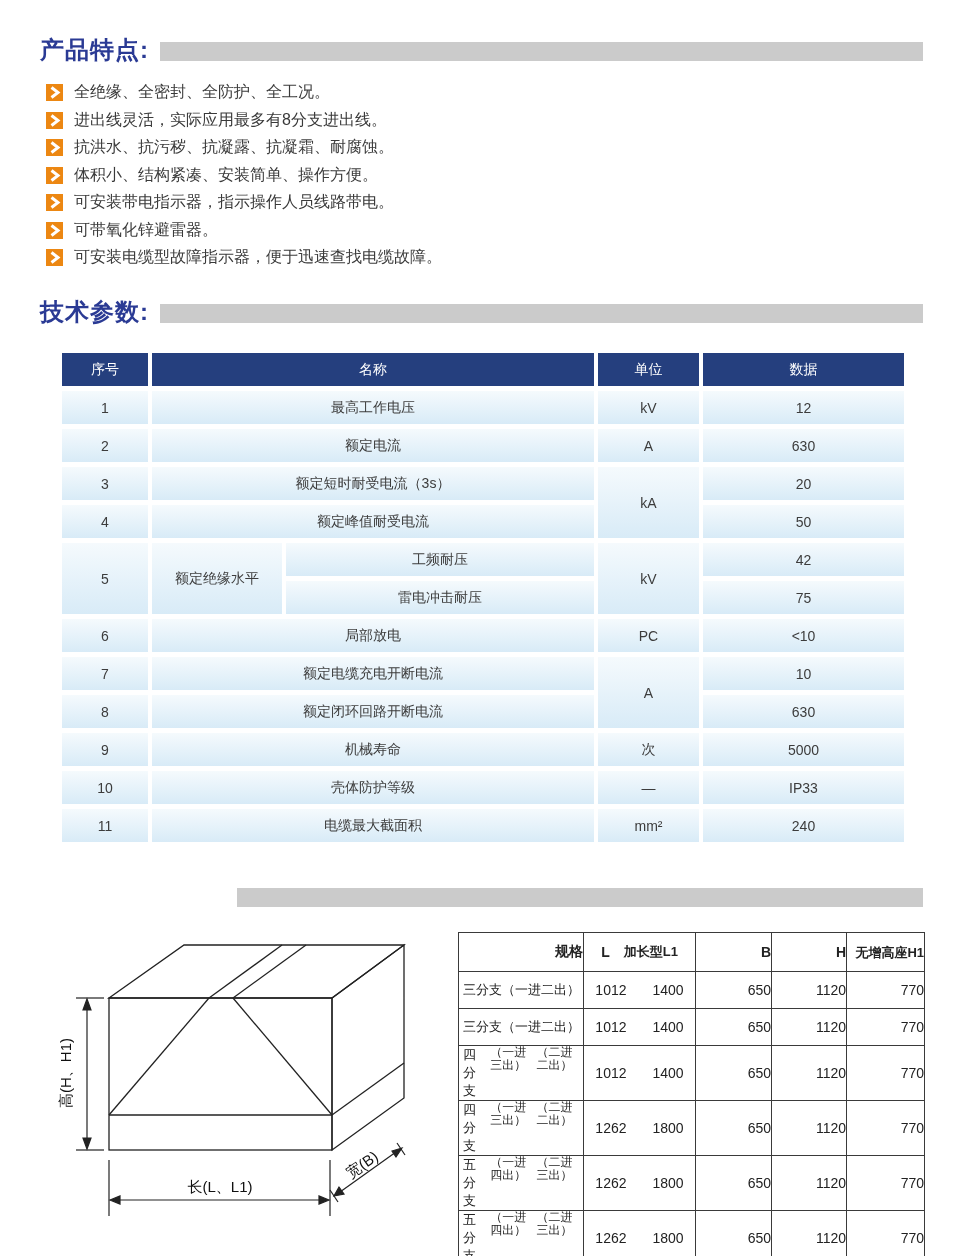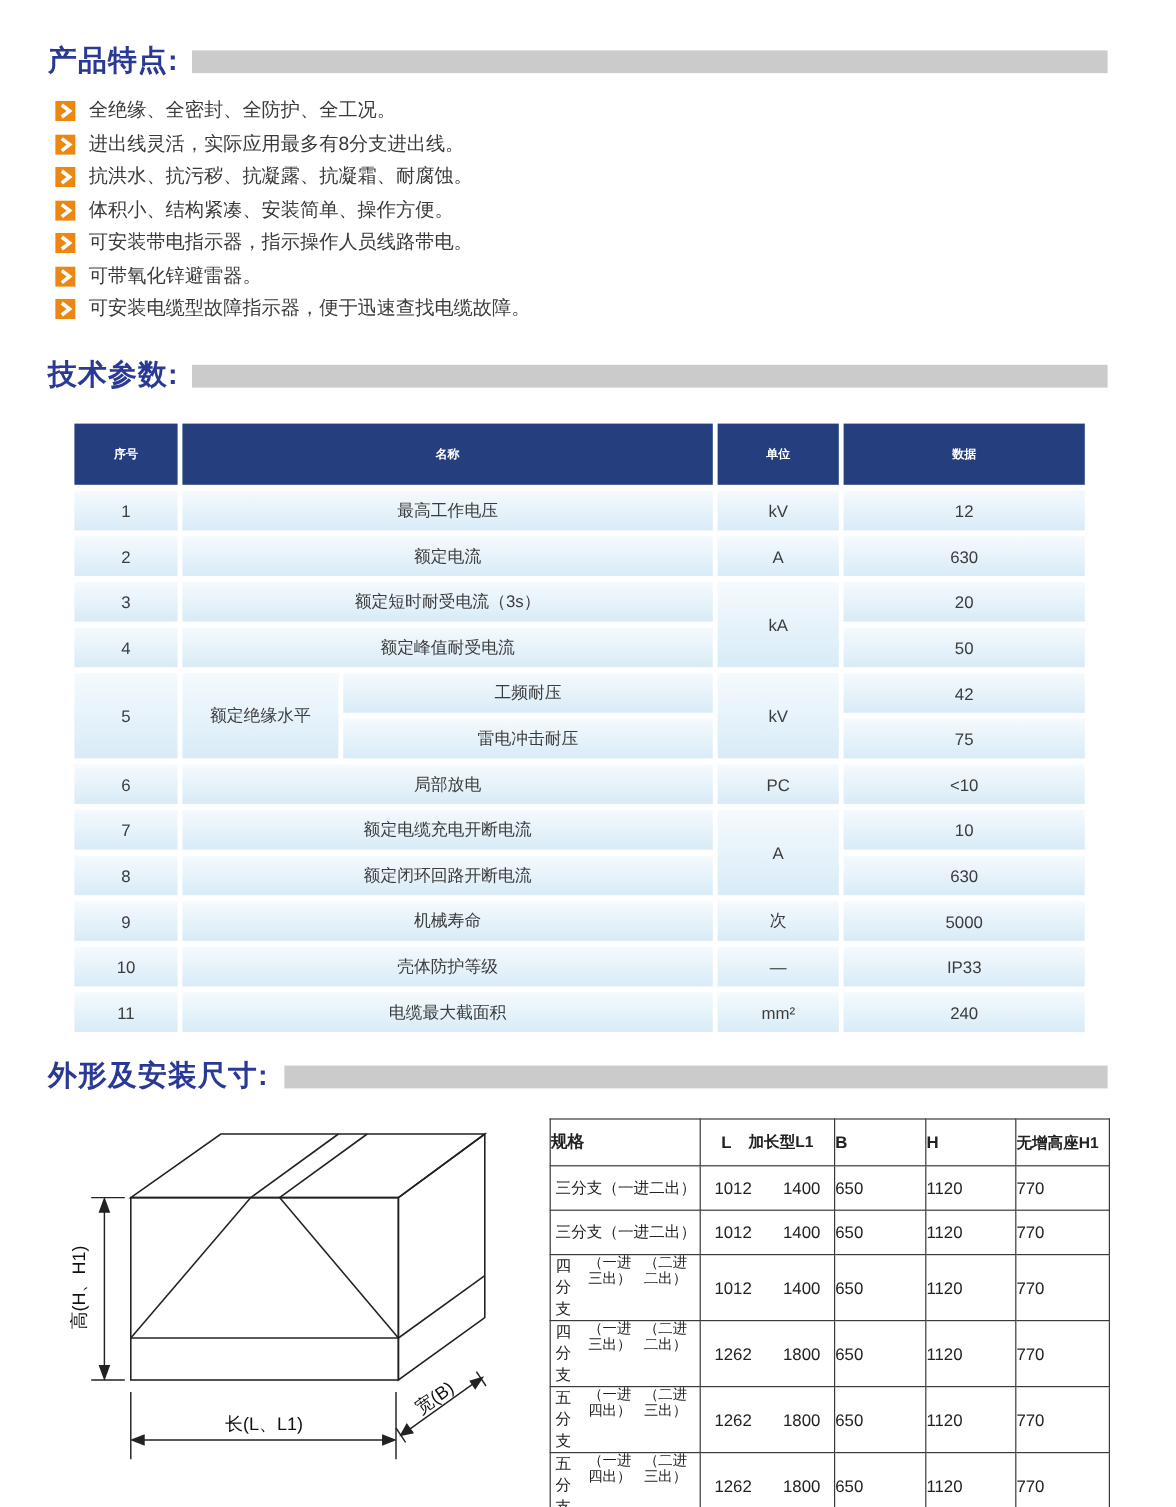--- a/index.html
+++ b/index.html
@@ -25,35 +25,35 @@
   }
   .chev { width:17px; height:17px; flex:0 0 auto; display:block; }
 
   
   .ptable {
     position:absolute; left:58px; top:348px;
     border-collapse:separate; border-spacing:4px 5px;
     table-layout:fixed;
   }
   .ptable th {
-    background:#253F7E; color:#ffffff; font-size:10px; font-weight:bold;
-    height:51px; text-align:center; padding:0;
+    background:#253F7E; color:#ffffff; font-size:14px; font-weight:normal;
+    height:33px; text-align:center; padding:0;
   }
   .ptable td {
     background:linear-gradient(180deg,#f5fafd 0%,#d8ebf7 100%);
     font-size:14px; color:#3c3c3c; text-align:center; height:33px; padding:0;
   }
 
   
   .dtable {
     position:absolute; left:458px; top:932px; width:466px;
     border-collapse:collapse; table-layout:fixed; color:#222;
   }
   .dtable th, .dtable td {
-    border:1.5px solid #3a3a3a; text-align:left; padding:0;
+    border:1.5px solid #3a3a3a; text-align:right; padding:0;
   }
   .dtable th { font-size:14px; font-weight:600; height:38px; }
   .dtable td { font-size:14px; height:36px; }
   .dtable .stack { display:inline-flex; flex-direction:row; line-height:1.1; font-size:13px; vertical-align:middle; }
   .dtable .llhead { display:flex; align-items:center; justify-content:center; gap:14px; }
   .dtable td.spec { font-size:13px; text-align:left; padding-left:4px; }
   .dtable td.spec .specwrap { display:flex; gap:2px; }
   .dtable td.spec .stack { font-size:12px; }
   .dtable .llcell { display:flex; align-items:center; justify-content:center; gap:26px; }
 
@@ -204,21 +204,20 @@
     </tr>
     <tr>
       <td>11</td>
       <td colspan="2">电缆最大截面积</td>
       <td>mm²</td>
       <td>240</td>
     </tr>
   </tbody>
     </table>
 
-  <h2 class="sec-title" style="left:40px; top:880px;">外形及安装尺寸:</h2>
   <div class="graybar" style="left:237px; top:888px; width:686px;"></div>
 
   <svg class="diagram" width="412" height="326" viewBox="0 0 412 326">
     <g stroke="#222" stroke-width="1.3" fill="none">
 
       <polygon points="69,72 144,19 364,19 292,72"></polygon>
 
       <rect x="69" y="72" width="223" height="152"></rect>
 
       <polygon points="292,72 364,19 364,172 292,224"></polygon>

